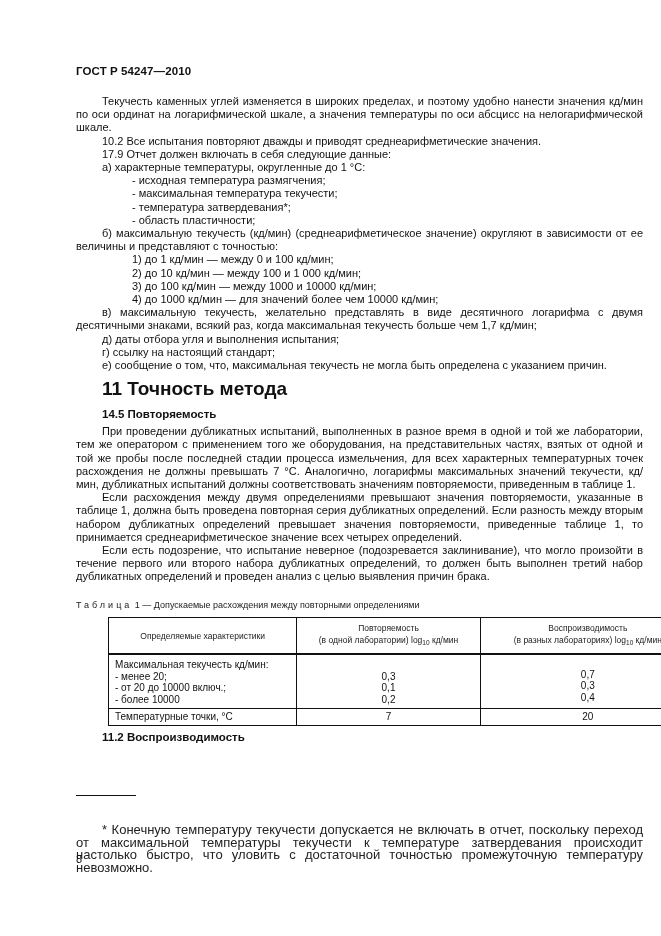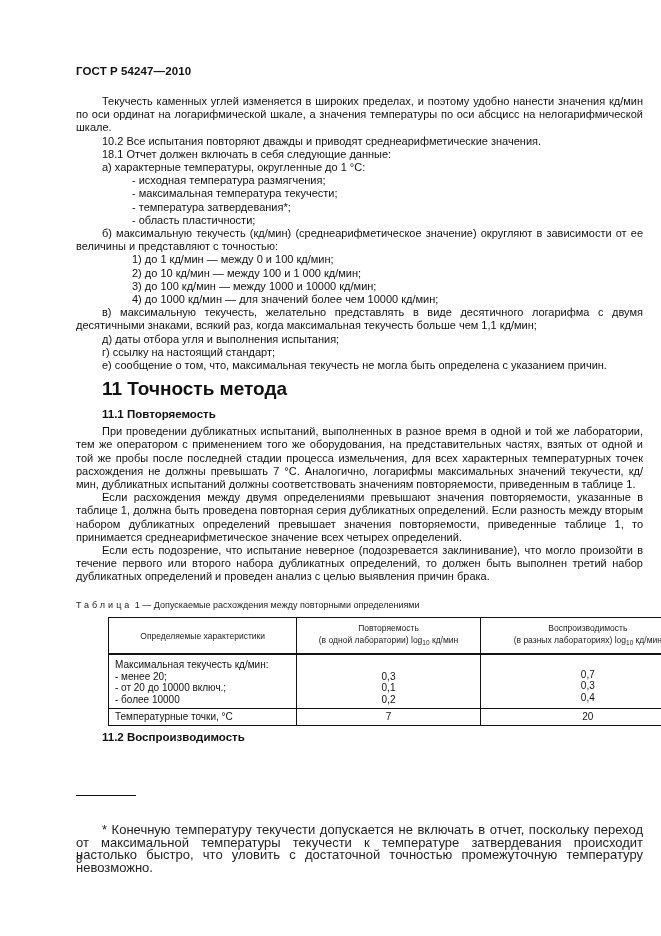--- a/index.html
+++ b/index.html
@@ -58,41 +58,41 @@
 </head>
 <body>
 
 <div class="page">
 
   <div class="doc-id">ГОСТ Р 54247—2010</div>
 
   <div class="body-text" style="top:95px;">
     <p class="p ind">Текучесть каменных углей изменяется в широких пределах, и поэтому удобно нанести значения кд/мин по оси ординат на логарифмической шкале, а значения температуры по оси абсцисс на нелогарифмической шкале.</p>
     <p class="p lvl1">10.2  Все испытания повторяют дважды и приводят среднеарифметические значения.</p>
-    <p class="p lvl1">18.1  Отчет должен включать в себя следующие данные:</p>
+    <p class="p lvl1">17.9  Отчет должен включать в себя следующие данные:</p>
     <p class="p lvl1">а)  характерные температуры, округленные до 1 °С:</p>
     <p class="p lvl2">-  исходная температура размягчения;</p>
     <p class="p lvl2">-  максимальная температура текучести;</p>
     <p class="p lvl2">-  температура затвердевания*;</p>
     <p class="p lvl2">-  область пластичности;</p>
     <p class="p ind">б)  максимальную текучесть (кд/мин) (среднеарифметическое значение) округляют в зависимости от ее величины и представляют с точностью:</p>
     <p class="p lvl3">1)  до 1 кд/мин — между 0 и 100 кд/мин;</p>
     <p class="p lvl3">2)  до 10 кд/мин — между 100 и 1 000 кд/мин;</p>
     <p class="p lvl3">3)  до 100 кд/мин — между 1000 и 10000 кд/мин;</p>
     <p class="p lvl3">4)  до 1000 кд/мин — для значений более чем 10000 кд/мин;</p>
-    <p class="p ind">в)  максимальную текучесть, желательно представлять в виде десятичного логарифма с двумя десятичными знаками, всякий раз, когда максимальная текучесть больше чем 1,1 кд/мин;</p>
+    <p class="p ind">в)  максимальную текучесть, желательно представлять в виде десятичного логарифма с двумя десятичными знаками, всякий раз, когда максимальная текучесть больше чем 1,7 кд/мин;</p>
     <p class="p lvl1">д)  даты отбора угля и выполнения испытания;</p>
     <p class="p lvl1">г)  ссылку на настоящий стандарт;</p>
     <p class="p lvl1">е)  сообщение о том, что, максимальная текучесть не могла быть определена с указанием причин.</p>
   </div>
 
   <div class="h1">11  Точность метода</div>
 
   <div class="body-text" style="top:408px;">
-    <p class="h2">11.1  Повторяемость</p>
+    <p class="h2">14.5  Повторяемость</p>
     <p class="p ind" style="margin-top:4px;">При проведении дубликатных испытаний, выполненных в разное время в одной и той же лаборатории, тем же оператором с применением того же оборудования, на представительных частях, взятых от одной и той же пробы после последней стадии процесса измельчения, для всех характерных температурных точек расхождения не должны превышать 7 °С. Аналогично, логарифмы максимальных значений текучести, кд/мин, дубликатных испытаний должны соответствовать значениям повторяемости, приведенным в таблице 1.</p>
     <p class="p ind">Если расхождения между двумя определениями превышают значения повторяемости, указанные в таблице 1, должна быть проведена повторная серия дубликатных определений. Если разность между вторым набором дубликатных определений превышает значения повторяемости, приведенные таблице 1, то принимается среднеарифметическое значение всех четырех определений.</p>
     <p class="p ind">Если есть подозрение, что испытание неверное (подозревается заклинивание), что могло произойти в течение первого или второго набора дубликатных определений, то должен быть выполнен третий набор дубликатных определений и проведен анализ с целью выявления причин брака.</p>
   </div>
 
   <div class="tbl-caption">
     <span class="spaced">Таблица</span><span> 1 — Допускаемые расхождения между повторными определениями</span>
   </div>
 
   <table class="t1">

